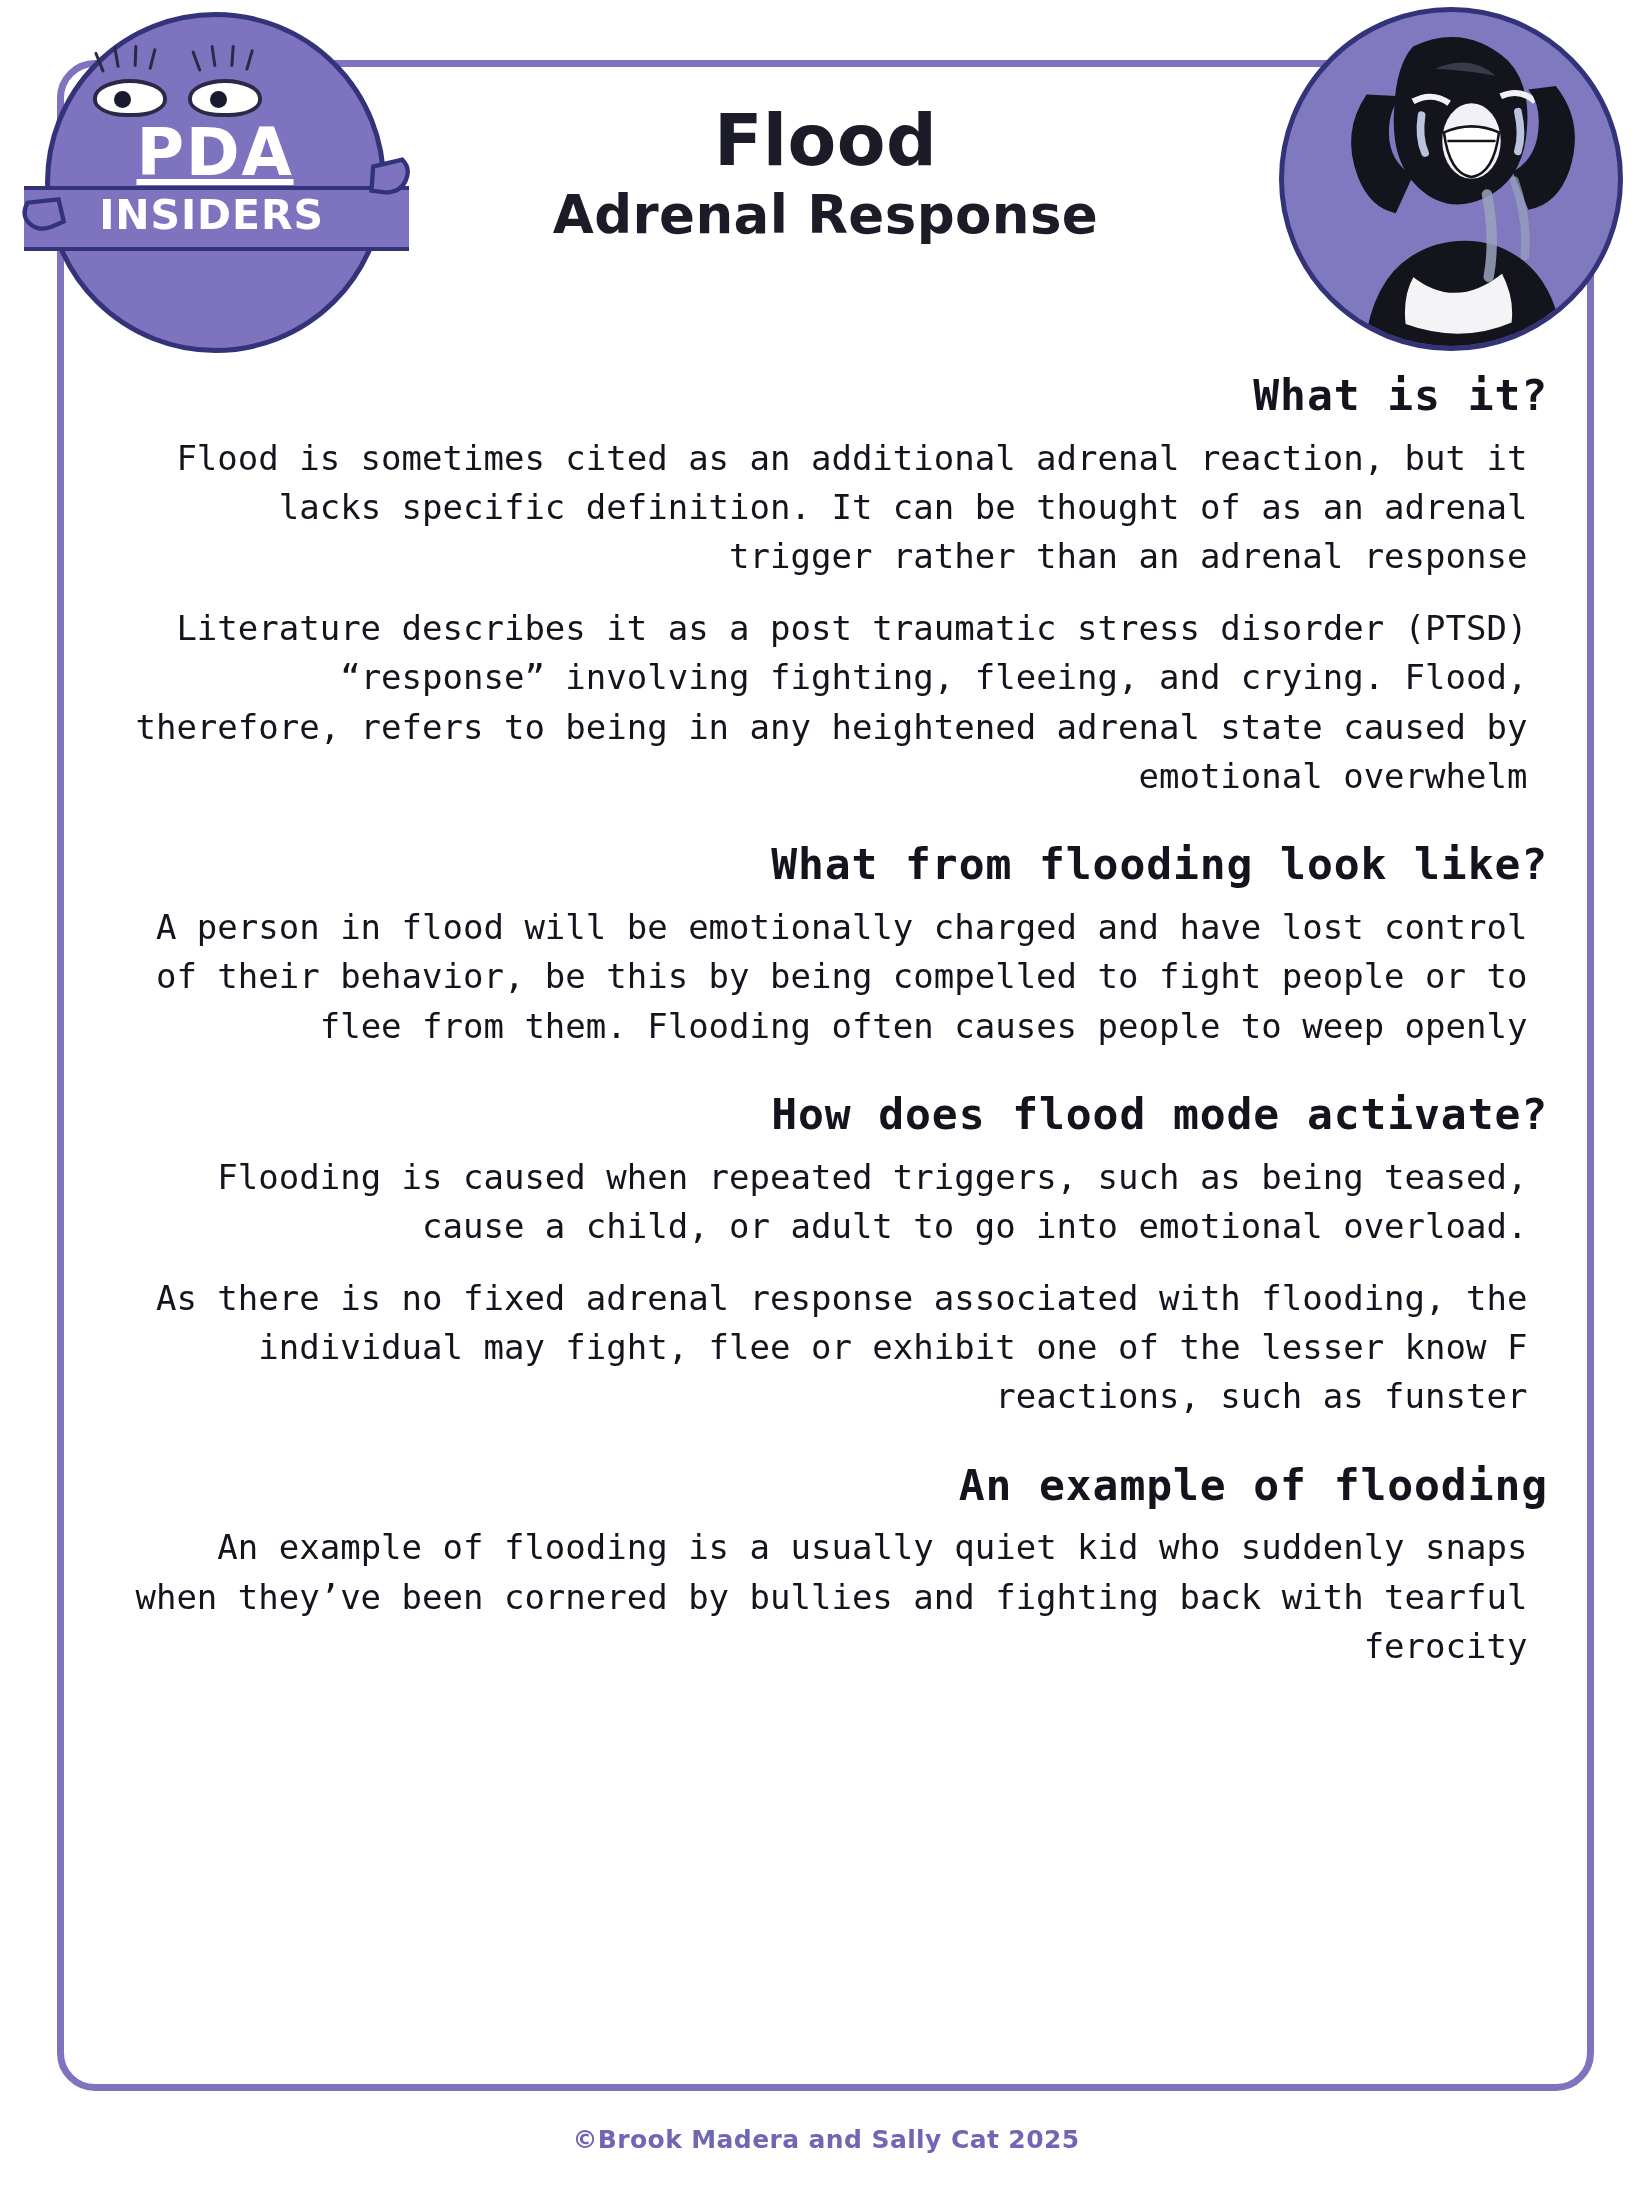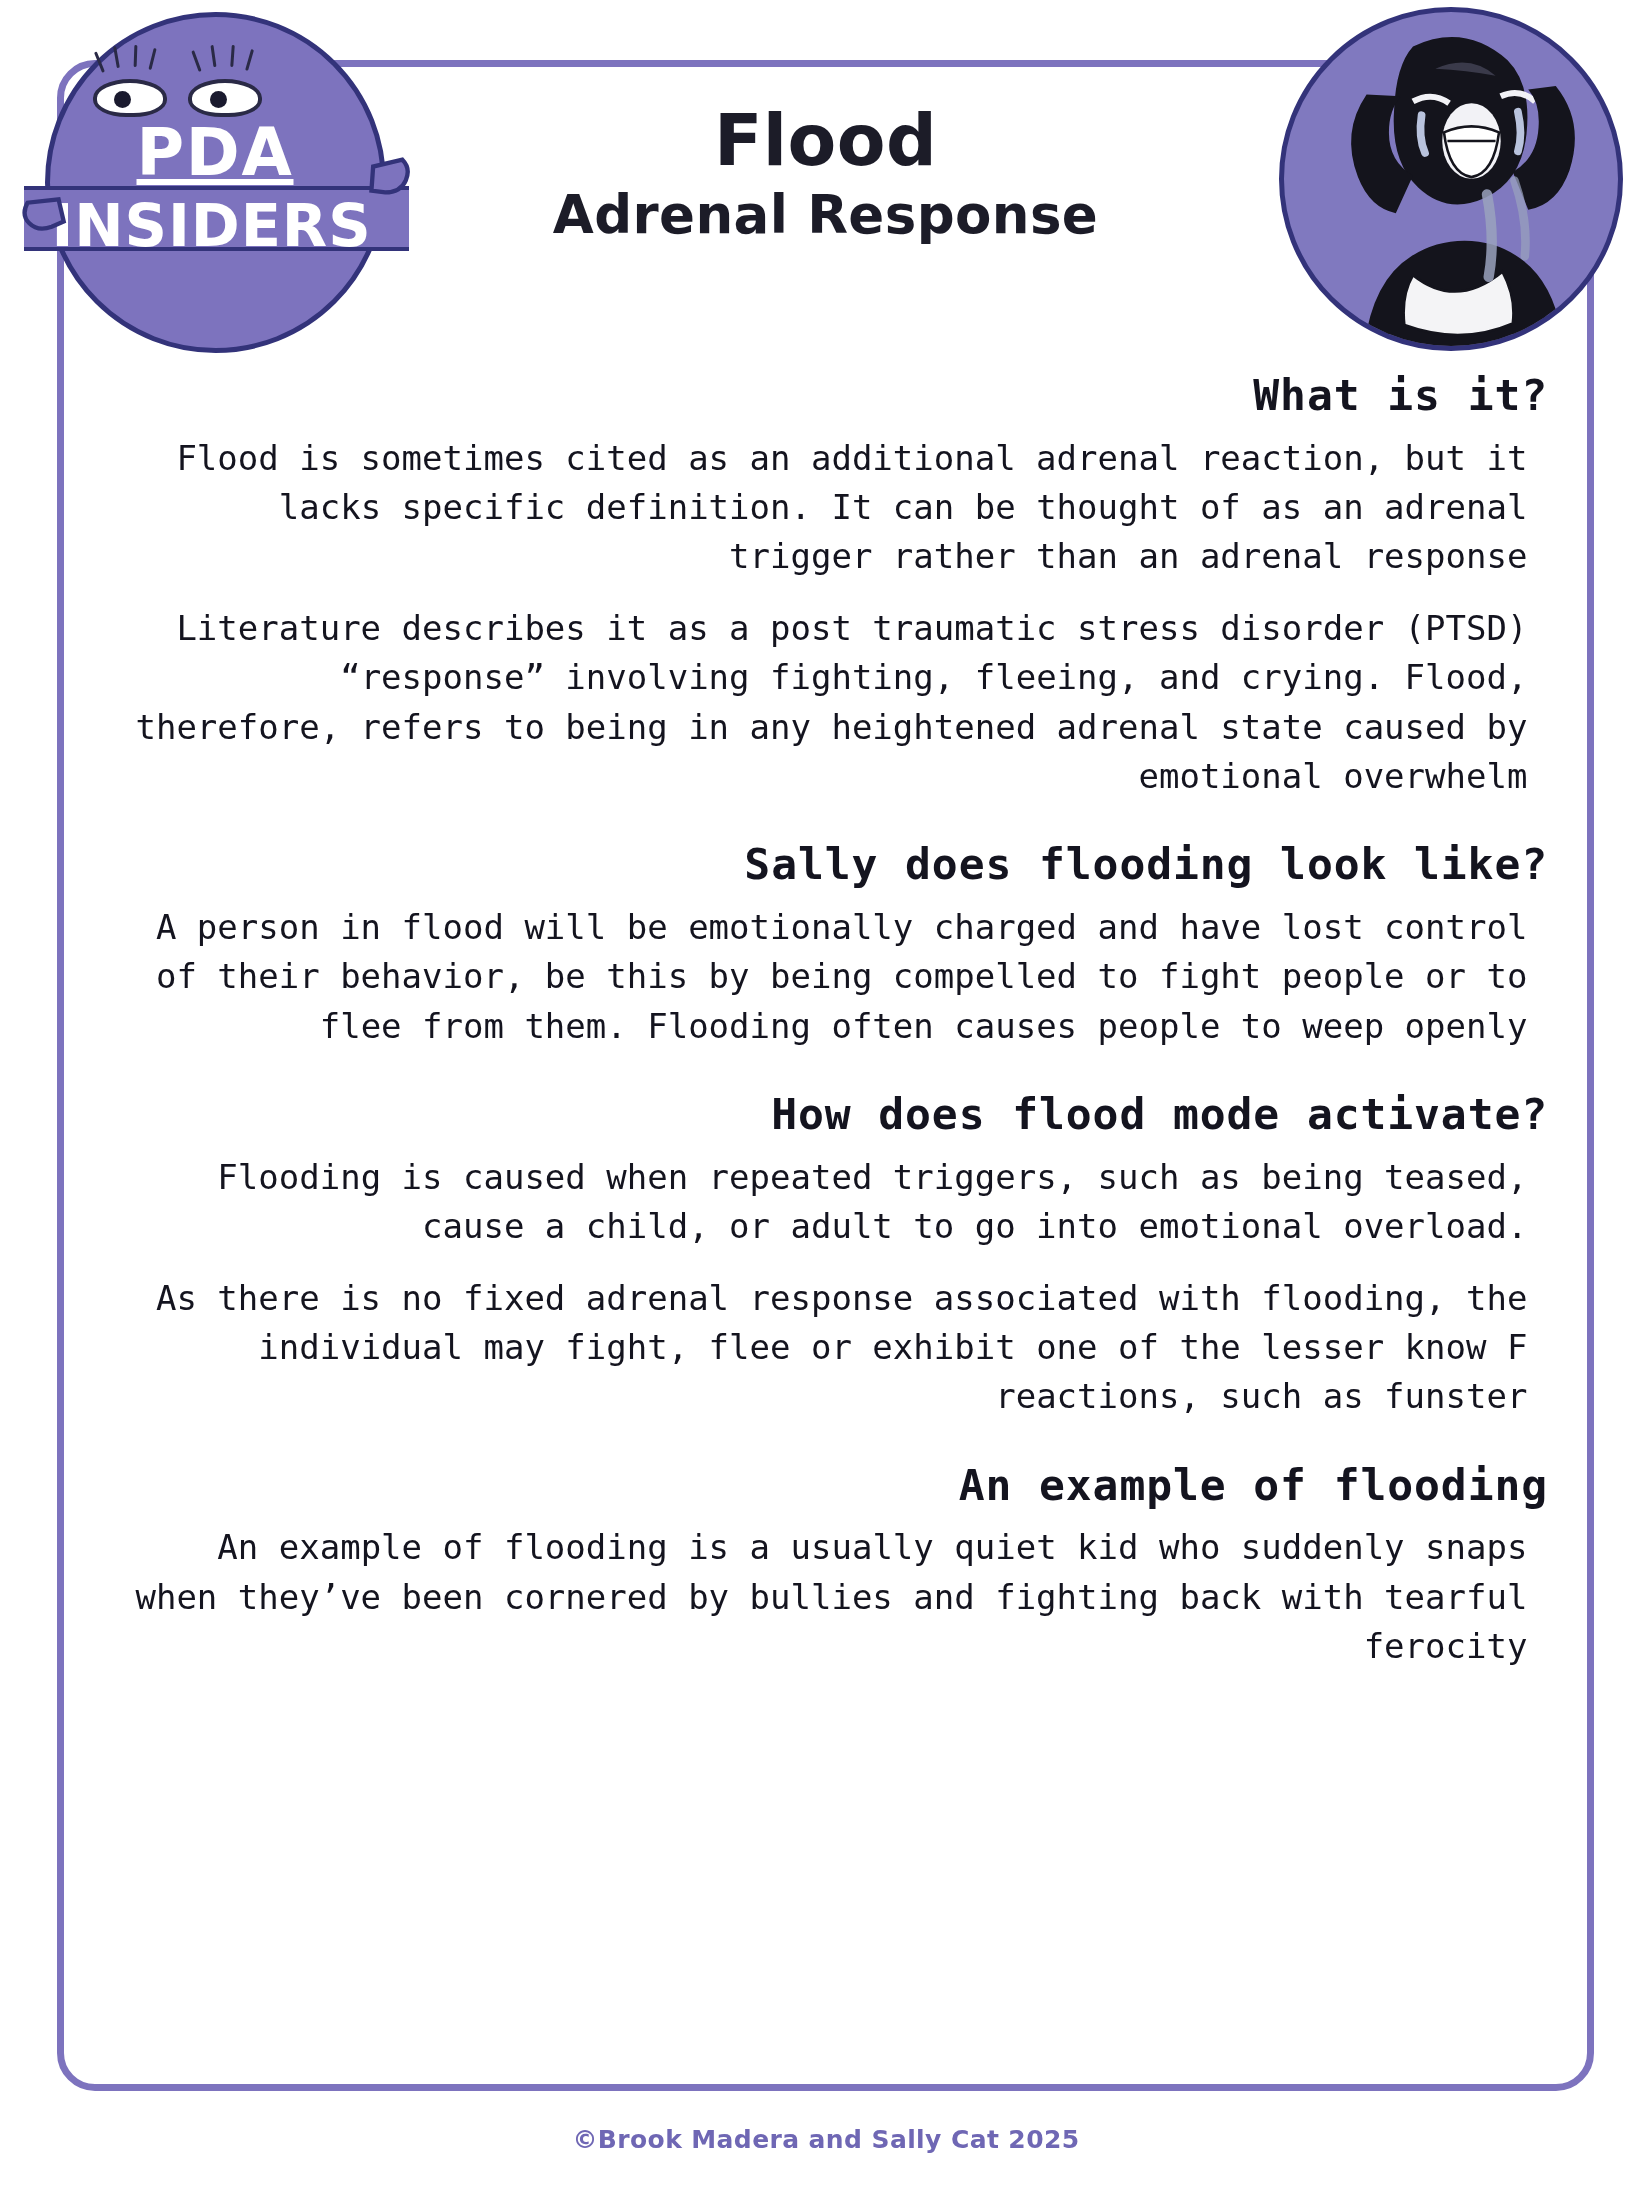--- a/index.html
+++ b/index.html
@@ -127,21 +127,21 @@
     box-sizing: border-box;
   }
   .logo-text-insiders {
     position: absolute;
     left: 0;
     top: 186px;
     width: 385px;
     text-align: center;
     font-family: "DejaVu Sans", sans-serif;
     font-weight: bold;
-    font-size: 59px;
+    font-size: 41px;
     color: #ffffff;
     letter-spacing: 0.9px;
   }
 
   
   .illus-badge {
     position: absolute;
     right: 29px;
     top: 6.9px;
     width: 344px;
@@ -269,21 +269,21 @@
     </svg>
   </div>
 </div>
 
 <div class="content">
 
   <h2 class="section-h">What is it?</h2>
   <p class="para">Flood is sometimes cited as an additional adrenal reaction, but it lacks specific definition. It can be thought of as an adrenal trigger rather than an adrenal response</p>
   <p class="para">Literature describes it as a post traumatic stress disorder (PTSD) “response” involving fighting, fleeing, and crying. Flood, therefore, refers to being in any heightened adrenal state caused by emotional overwhelm</p>
 
-  <h2 class="section-h sp">Sally does flooding look like?</h2>
+  <h2 class="section-h sp">What from flooding look like?</h2>
   <p class="para">A person in flood will be emotionally charged and have lost control of their behavior, be this by being compelled to fight people or to flee from them. Flooding often causes people to weep openly</p>
 
   <h2 class="section-h sp">How does flood mode activate?</h2>
   <p class="para">Flooding is caused when repeated triggers, such as being teased, cause a child, or adult to go into emotional overload.</p>
   <p class="para">As there is no fixed adrenal response associated with flooding, the individual may fight, flee or exhibit one of the lesser know F reactions, such as funster</p>
 
   <h2 class="section-h sp">An example of flooding</h2>
   <p class="para last">An example of flooding is a usually quiet kid who suddenly snaps when they’ve been cornered by bullies and fighting back with tearful ferocity</p>
 
 </div>

